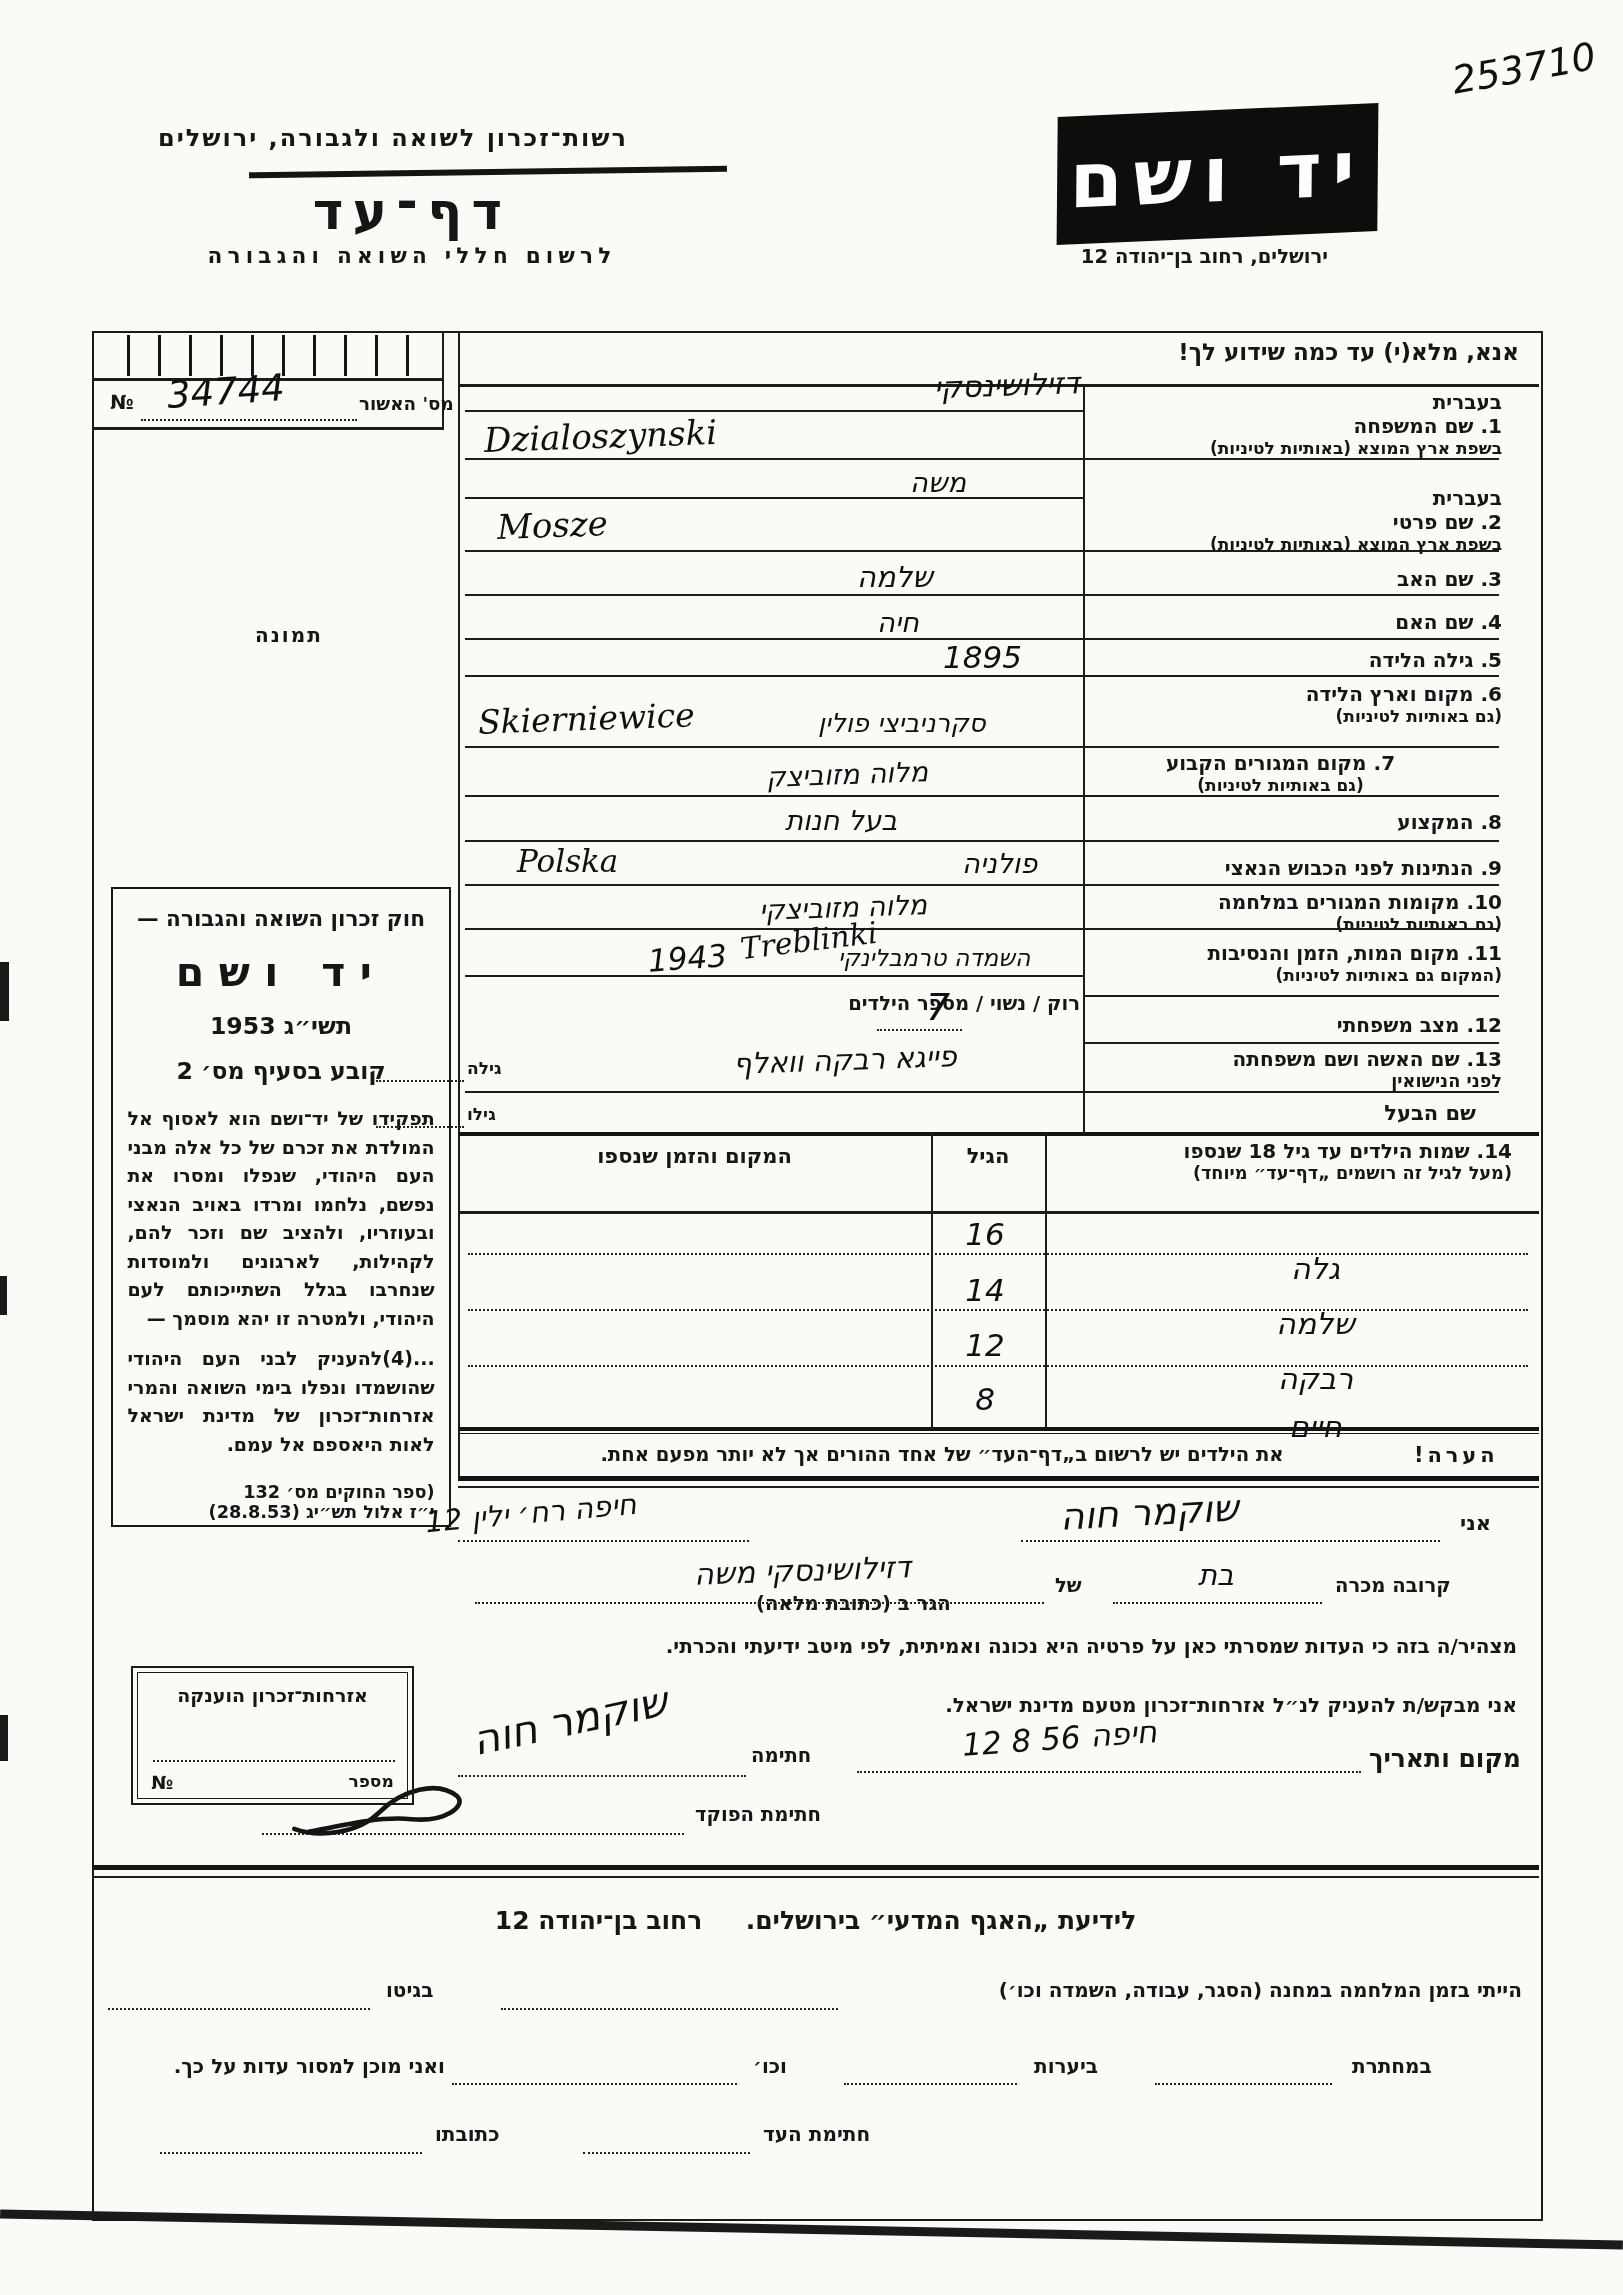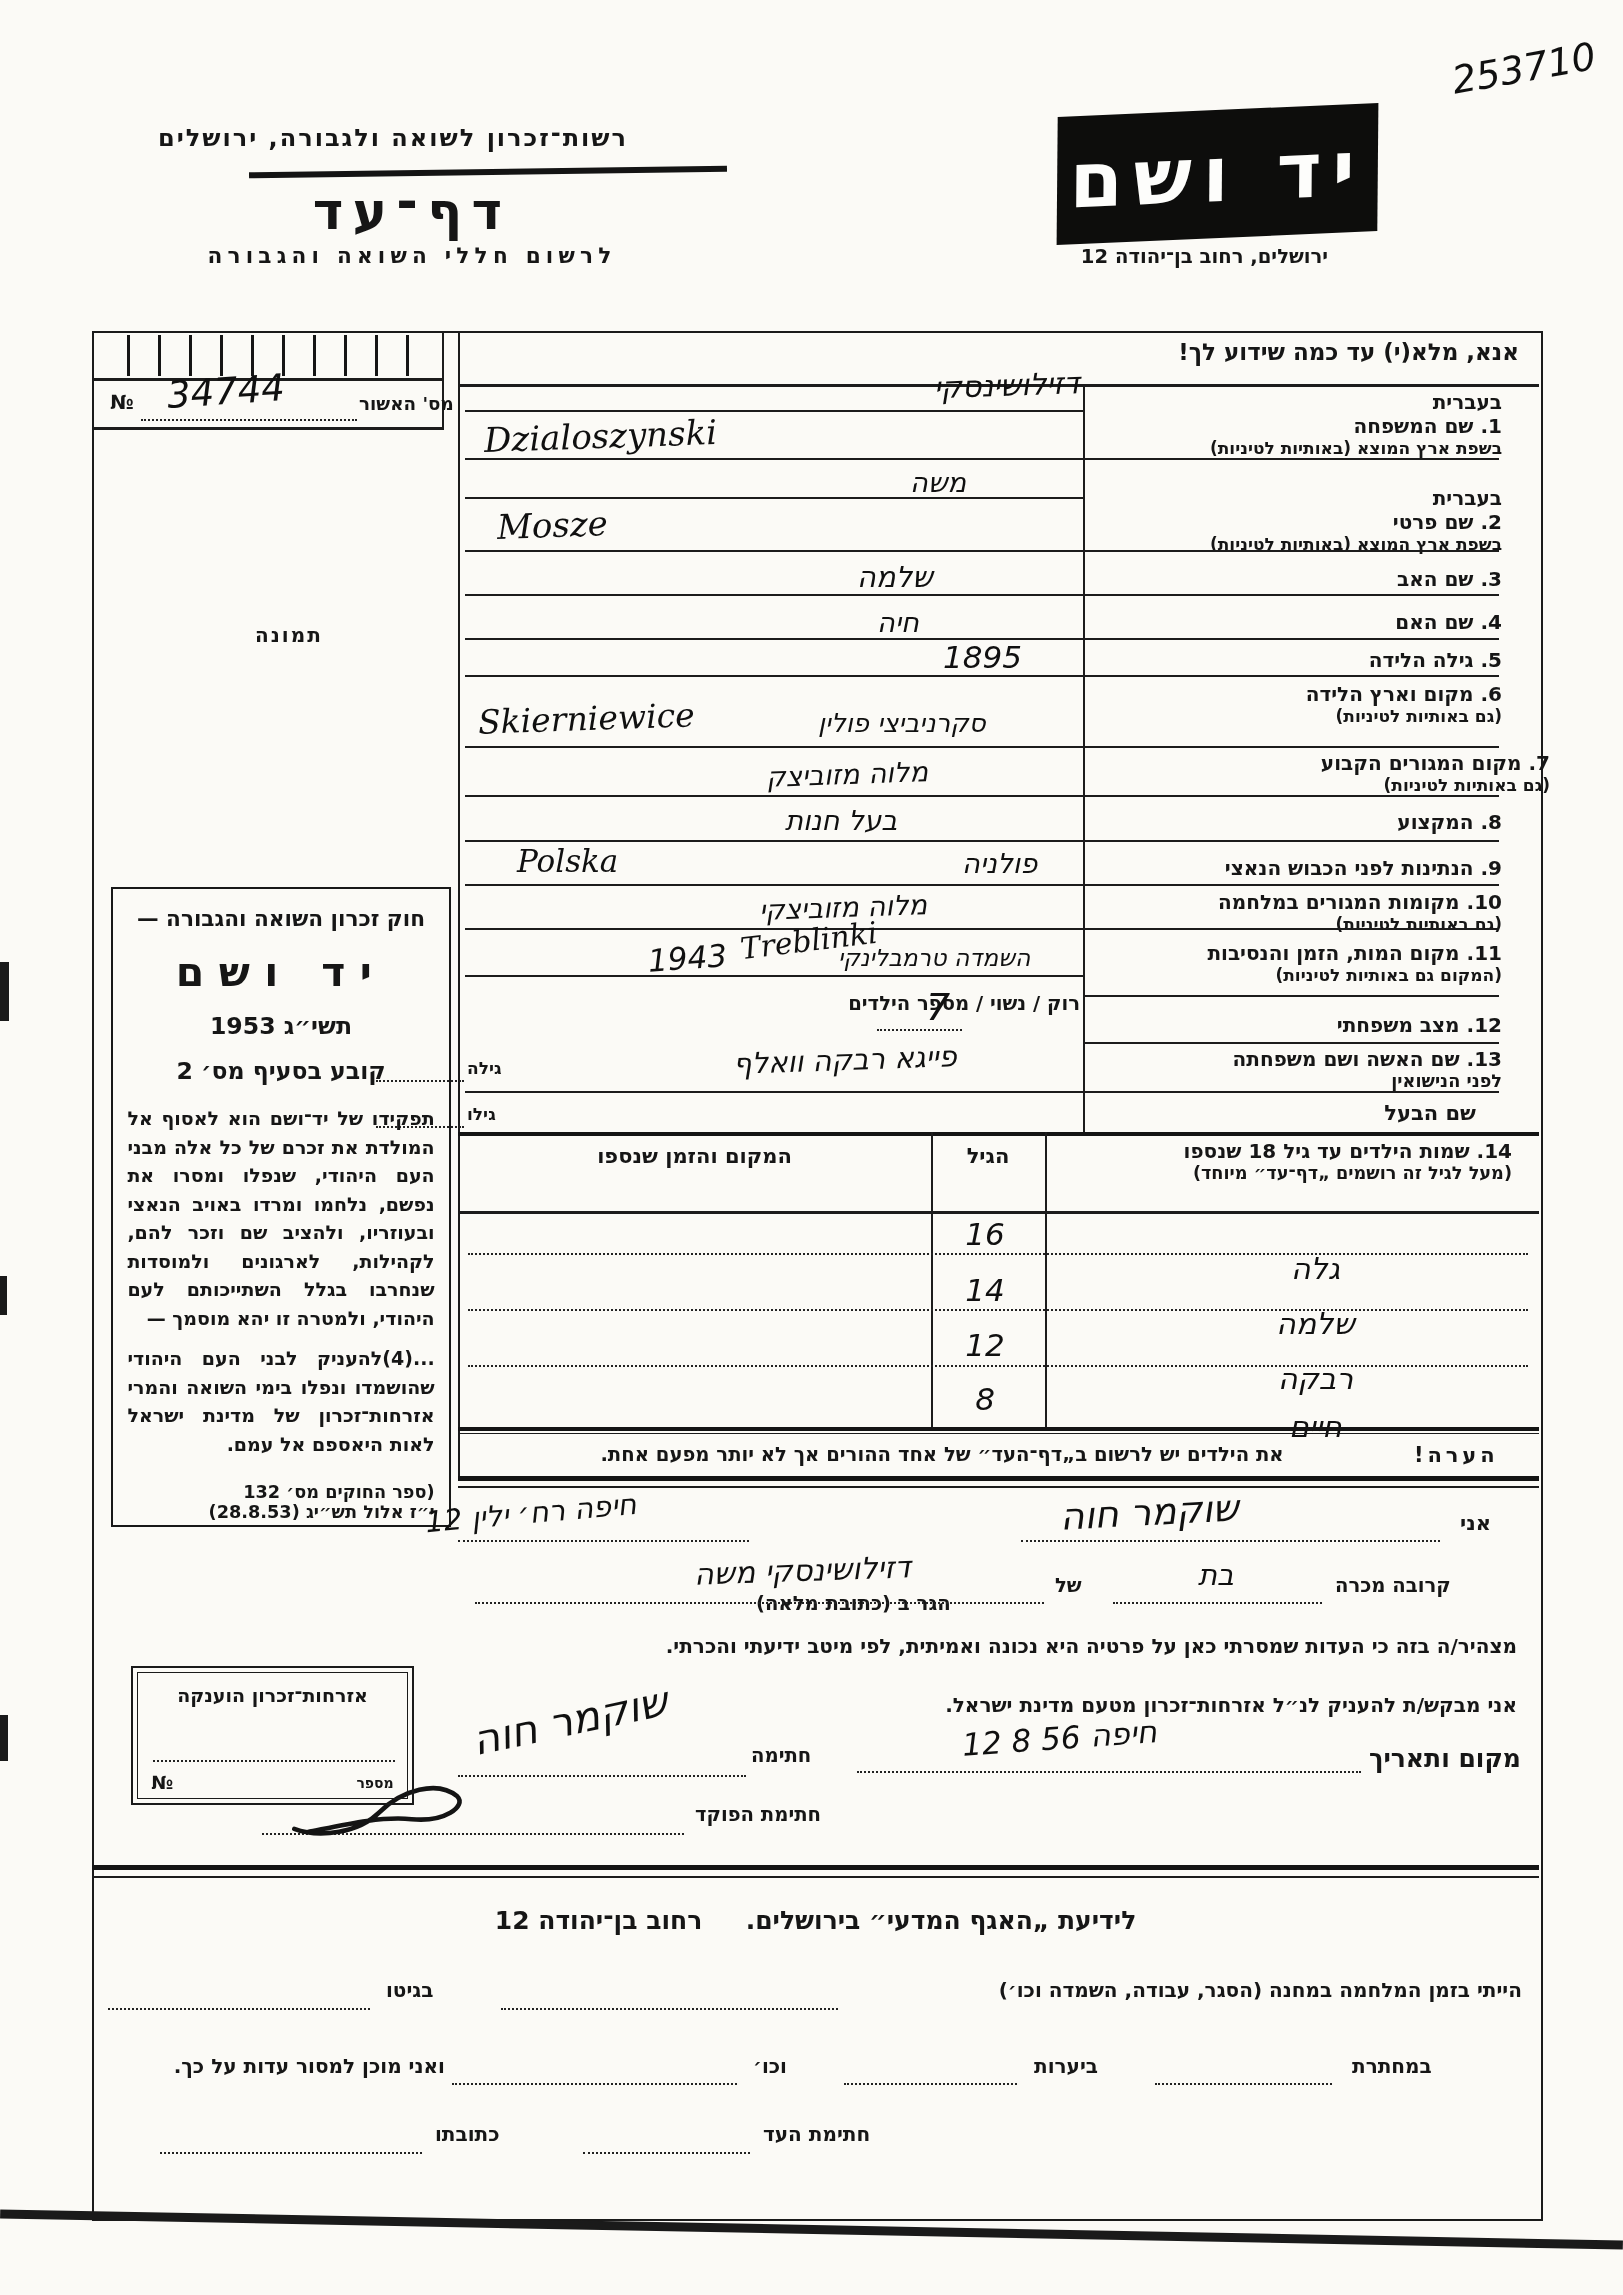--- a/index.html
+++ b/index.html
@@ -69,21 +69,21 @@
     <div class="p" style="font-size:20px;"><span>2.</span> <span>שם פרטי</span></div>
     <div class="p" style="font-size:17px;">בשפת ארץ המוצא (באותיות לטיניות)</div>
   </div>
   <div class="abs rt p" style="left:1083px;top:567px;width:419px;font-size:20px;"><span>3.</span> <span>שם האב</span></div>
   <div class="abs rt p" style="left:1083px;top:610px;width:419px;font-size:20px;"><span>4.</span> <span>שם האם</span></div>
   <div class="abs rt p" style="left:1083px;top:648px;width:419px;font-size:20px;"><span>5.</span> <span>גילה הלידה</span></div>
   <div class="abs rt" style="left:1083px;top:682px;width:419px;">
     <div class="p" style="font-size:20px;"><span>6.</span> <span>מקום וארץ הלידה</span></div>
     <div class="p" style="font-size:17px;">(גם באותיות לטיניות)</div>
   </div>
-  <div class="abs rt" style="left:1131px;top:751px;width:419px;">
+  <div class="abs rt" style="left:1071px;top:751px;width:419px;text-align:center;">
     <div class="p" style="font-size:20px;"><span>7.</span> <span>מקום המגורים הקבוע</span></div>
     <div class="p" style="font-size:17px;">(גם באותיות לטיניות)</div>
   </div>
   <div class="abs rt p" style="left:1083px;top:810px;width:419px;font-size:20px;"><span>8.</span> <span>המקצוע</span></div>
   <div class="abs rt p" style="left:1083px;top:856px;width:419px;font-size:20px;"><span>9.</span> <span>הנתינות לפני הכבוש הנאצי</span></div>
   <div class="abs rt" style="left:1083px;top:890px;width:419px;">
     <div class="p" style="font-size:20px;"><span>10.</span> <span>מקומות המגורים במלחמה</span></div>
     <div class="p" style="font-size:17px;">(גם באותיות לטיניות)</div>
   </div>
   <div class="abs rt" style="left:1083px;top:941px;width:419px;">
@@ -212,21 +212,21 @@
   <div class="abs p" style="left:695px;top:1803px;font-size:19.6px;">חתימת הפוקד</div>
   <div class="abs dot" style="left:262px;top:1833px;width:422px;"></div>
   <svg class="abs" style="left:281px;top:1767px;" width="196" height="75" viewBox="0 0 300 115">
     <path d="M20 95 C 60 110, 120 100, 150 70 C 185 35, 240 20, 270 45 C 285 60, 250 85, 200 80 C 150 75, 90 90, 40 100" fill="none" stroke="#141414" stroke-width="7" stroke-linecap="round"></path>
   </svg>
 
   <div class="abs stampbox" style="left:131px;top:1666px;width:283px;height:139px;">
     <div class="stampin"></div>
     <div class="p ctr" style="position:absolute;left:0;top:15.7px;width:100%;font-size:19px;">אזרחות־זכרון הוענקה</div>
     <div class="abs dot" style="left:19.6px;top:92px;width:242px;"></div>
-    <div class="p" style="position:absolute;right:18.3px;bottom:11.8px;font-size:14px;">מספר</div>
+    <div class="p" style="position:absolute;right:18.3px;bottom:11.8px;font-size:17px;">מספר</div>
     <div class="p" style="position:absolute;left:18.3px;bottom:10.5px;font-size:18.3px;">№</div>
   </div>
 
   <div class="abs" style="left:92px;top:1865px;width:1447px;height:5.2px;background:#141414;"></div>
   <div class="abs hl" style="left:92px;top:1876px;width:1447px;"></div>
 
   <div class="abs p ctr" style="left:92px;top:1906px;width:1447px;font-size:25px;">
     <span>לידיעת „האגף המדעי״ בירושלים.</span>&nbsp;&nbsp;&nbsp;&nbsp;
     <span>רחוב בן־יהודה 12</span>
   </div>

